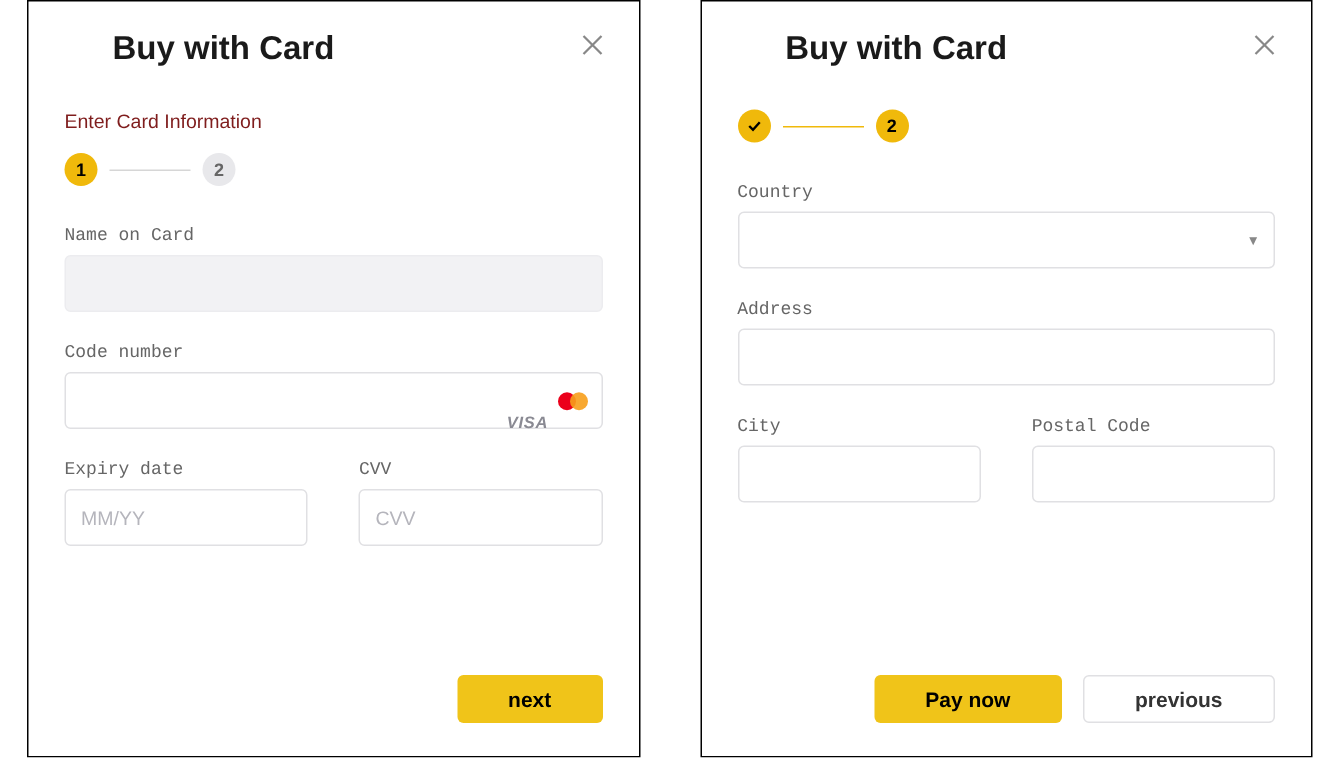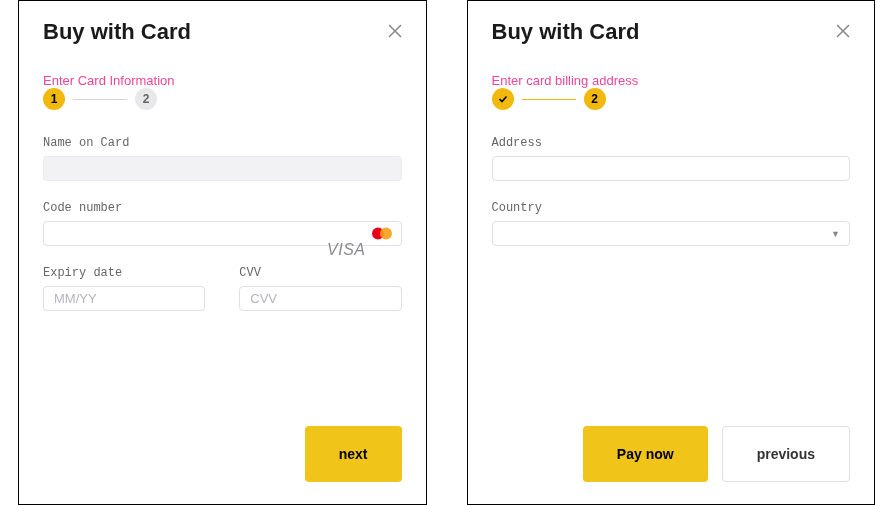--- a/index.html
+++ b/index.html
@@ -19,36 +19,37 @@
       padding: 18px 24px 22px 24px;
       display: flex;
       flex-direction: column;
       position: relative;
     }
     .panel-header {
       display: flex;
       justify-content: space-between;
       align-items: center;
       margin-bottom: 28px;
+      margin-left: 32px;
     }
     .panel-title {
       font-size: 22px;
       font-weight: 600;
       color: #1a1a1a;
     }
     .close-x {
       color: #888;
       cursor: pointer;
       font-size: 16px;
       line-height: 1;
     }
     .subtitle {
       font-size: 13px;
-      color: #ec4899;
-      margin-bottom: 0;
+      color: #7f1d1d;
+      margin-bottom: 14px;
     }
     .stepper {
       display: flex;
       align-items: center;
       margin-bottom: 26px;
     }
     .step-circle {
       width: 22px;
       height: 22px;
       border-radius: 50%;
@@ -73,21 +74,21 @@
     .field { margin-bottom: 20px; }
     .field-label {
       font-size: 12px;
       color: #666;
       margin-bottom: 6px;
       display: block;
       font-family: Liberation Mono, monospace;
     }
     .input {
       width: 100%;
-      height: 25px;
+      height: 38px;
       border: 1px solid #E0E0E3;
       border-radius: 4px;
       padding: 0 10px;
       font-size: 13px;
       color: #333;
       background: #fff;
     }
     .input.filled-grey {
       background: #F2F2F4;
       border: 1px solid #ECECEF;
@@ -97,22 +98,22 @@
     .card-brands {
       position: absolute;
       right: 10px;
       top: 50%;
       transform: translateY(-50%);
       display: flex;
       align-items: center;
       gap: 6px;
     }
     .visa {
-      font-size: 16px;
-      font-weight: 400;
+      font-size: 11px;
+      font-weight: 700;
       font-style: italic;
       color: #8a8a93;
       letter-spacing: 0.5px;
       margin-top: 31px;
     }
     .mc { display: flex; align-items: center; }
     .mc-c {
       width: 12px;
       height: 12px;
       border-radius: 50%;
@@ -134,21 +135,21 @@
       color: #888;
       pointer-events: none;
     }
     .footer {
       margin-top: auto;
       display: flex;
       justify-content: flex-end;
       gap: 14px;
     }
     .btn {
-      height: 56px;
+      height: 32px;
       padding: 0 34px;
       border-radius: 4px;
       font-size: 14px;
       font-weight: 600;
       cursor: pointer;
       border: none;
     }
     .btn-primary { background: #F0C419; color: #000; }
     .btn-secondary {
       background: #fff;
@@ -215,43 +216,52 @@
 <div class="panel">
   <div class="panel-header">
     <div class="panel-title">Buy with Card</div>
     <div class="close-x">
       <svg width="14" height="14" viewBox="0 0 14 14">
           <path d="M1 1 L13 13 M13 1 L1 13" stroke="#888" stroke-width="1.5" fill="none"></path>
         </svg>
     </div>
   </div>
 
-  <div class="subtitle">Enter card billing address</div>
 
   <div class="stepper">
     <div class="step-circle step-active">
       <svg width="10" height="10" viewBox="0 0 10 10">
           <path d="M1.5 5 L4 7.5 L8.5 2.5" stroke="#000" stroke-width="1.6" fill="none"></path>
         </svg>
     </div>
     <div class="step-line step-line-active"></div>
     <div class="step-circle step-active2">2</div>
   </div>
 
   <div class="field">
-    <label class="field-label">Address</label>
-    <input class="input" type="text" style="">
-  </div>
-
-  <div class="field">
     <label class="field-label">Country</label>
     <div class="select-wrap">
       <input class="input" type="text" readonly="" style="">
       <span class="select-caret">▼</span>
     </div>
   </div>
 
+  <div class="field">
+    <label class="field-label">Address</label>
+    <input class="input" type="text" style="">
+  </div>
+
+  <div class="row2">
+    <div class="field">
+      <label class="field-label">City</label>
+      <input class="input" type="text" style="">
+    </div>
+    <div class="field">
+      <label class="field-label">Postal Code</label>
+      <input class="input" type="text" style="">
+    </div>
+  </div>
 
   <div class="footer">
     <button class="btn btn-primary">Pay now</button>
     <button class="btn btn-secondary">previous</button>
   </div>
 </div>
 
 </body></html>

